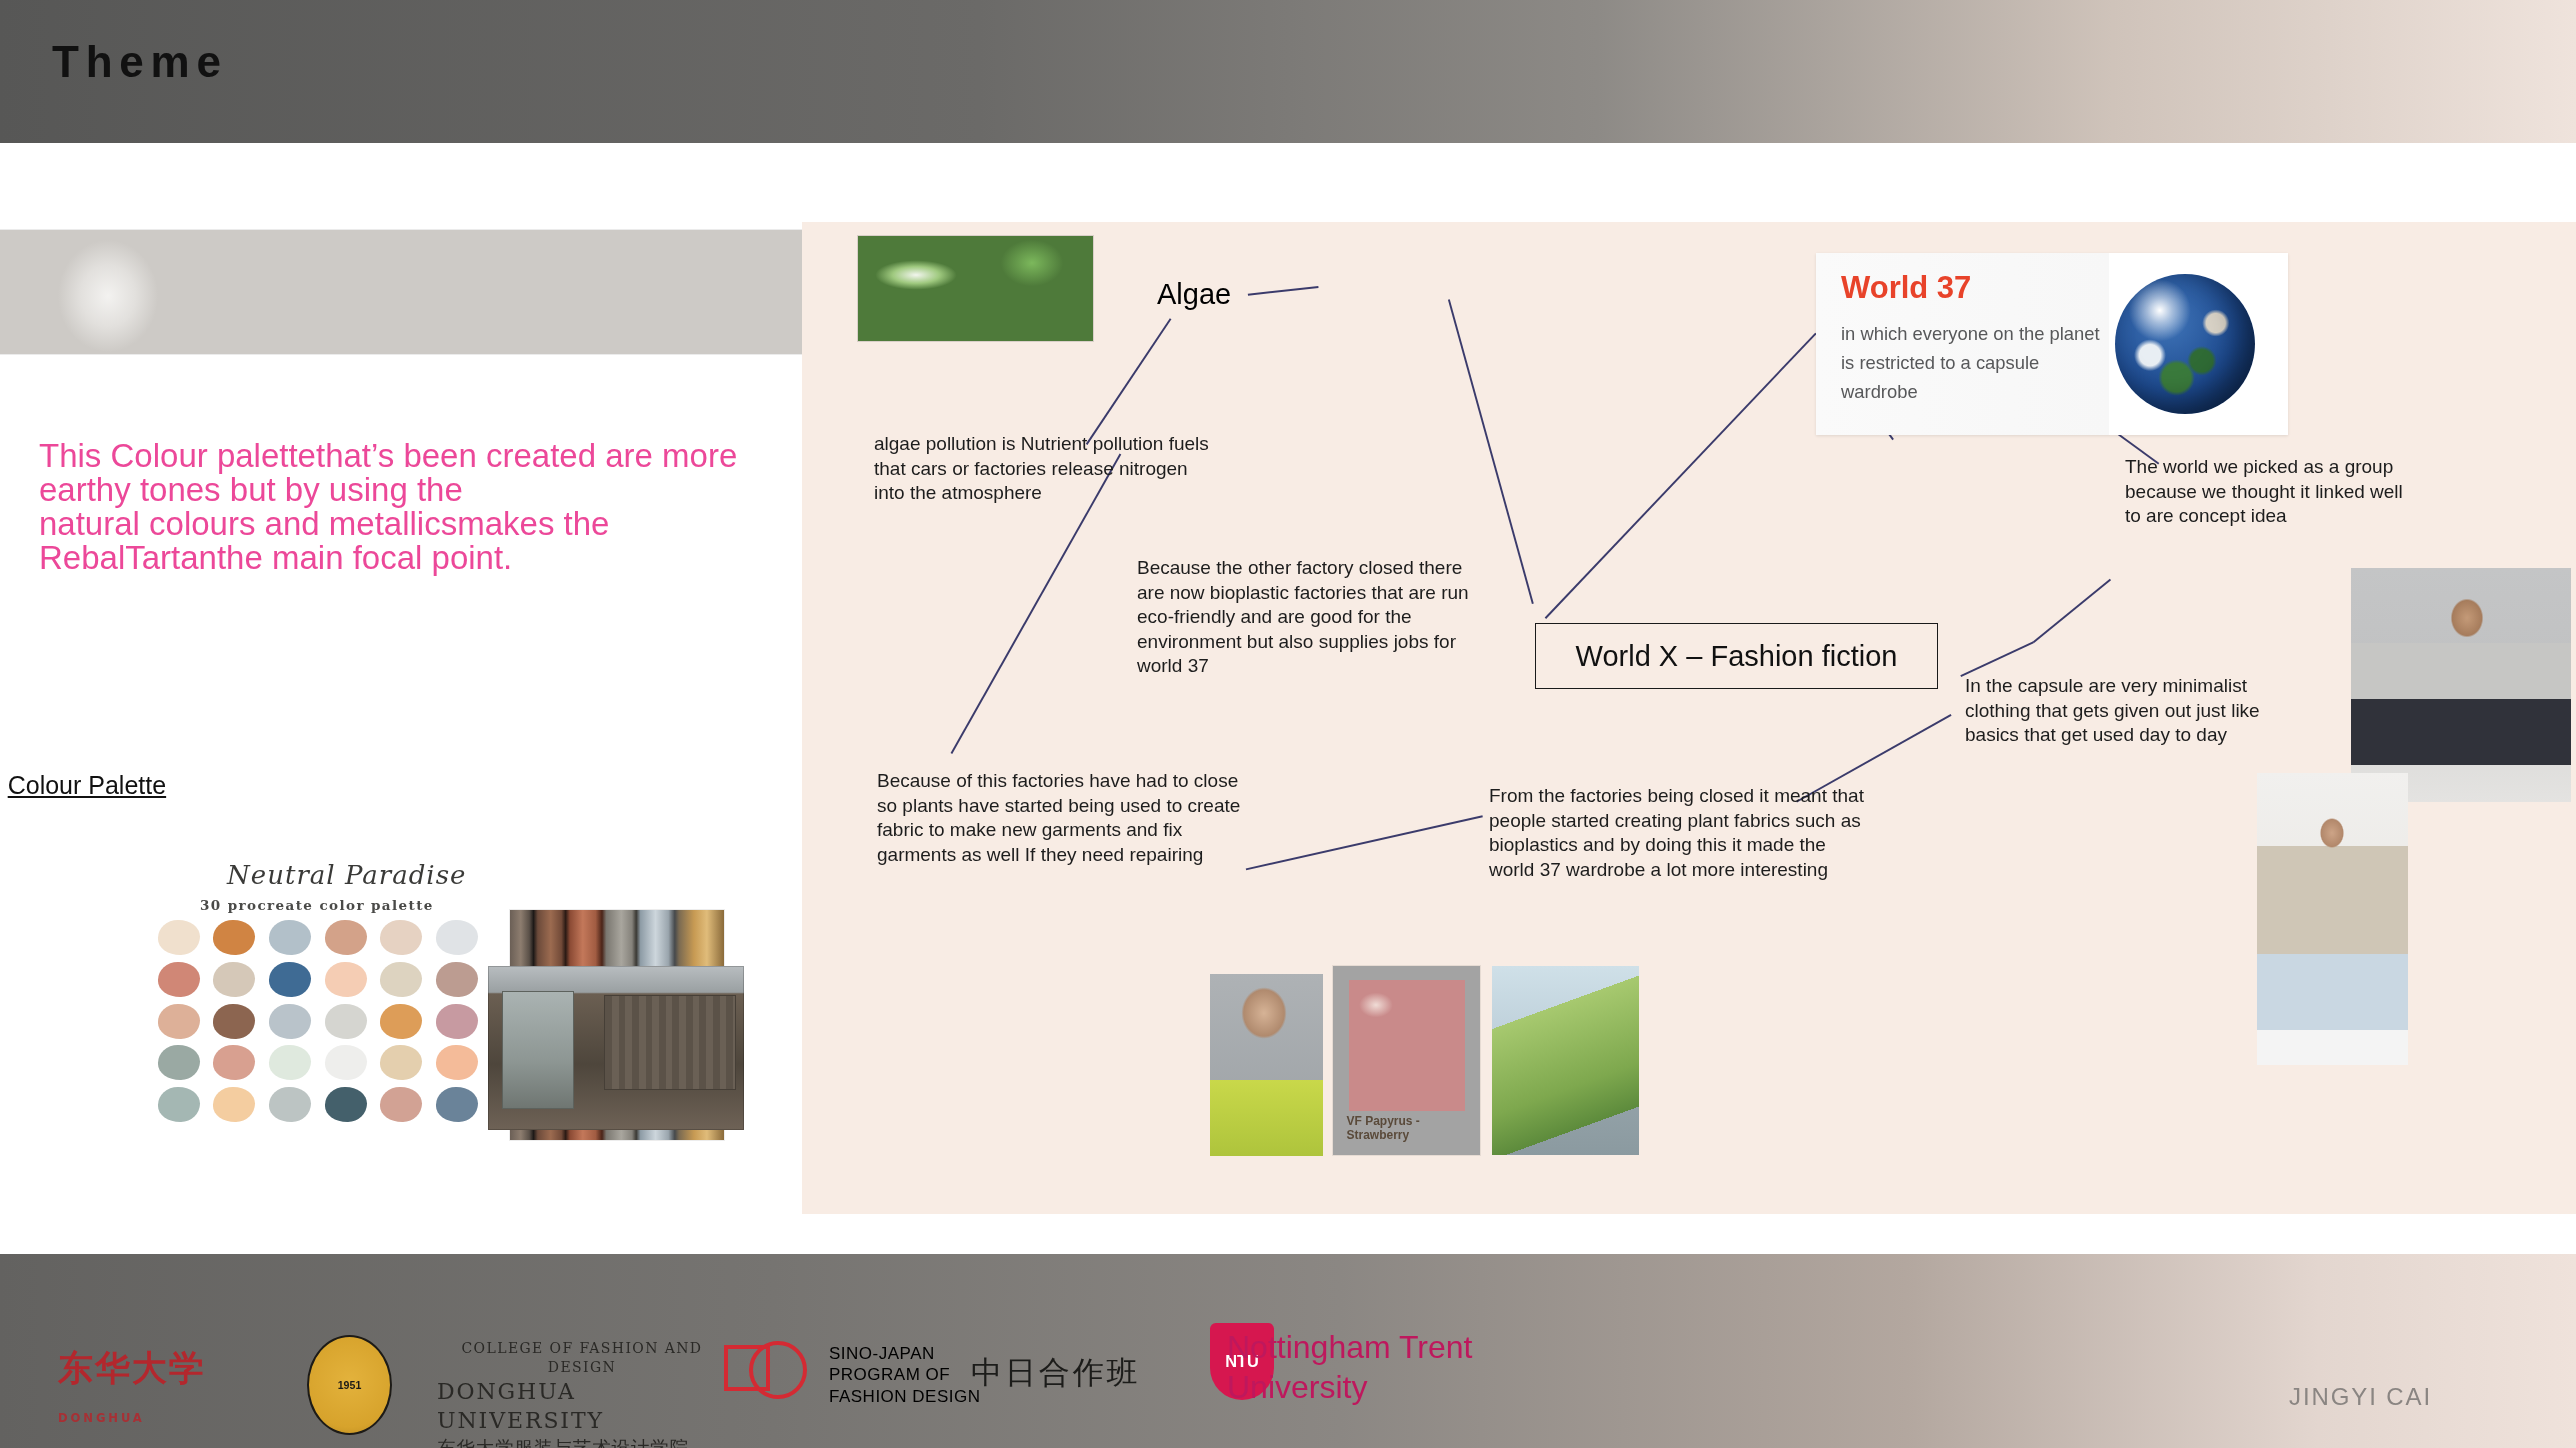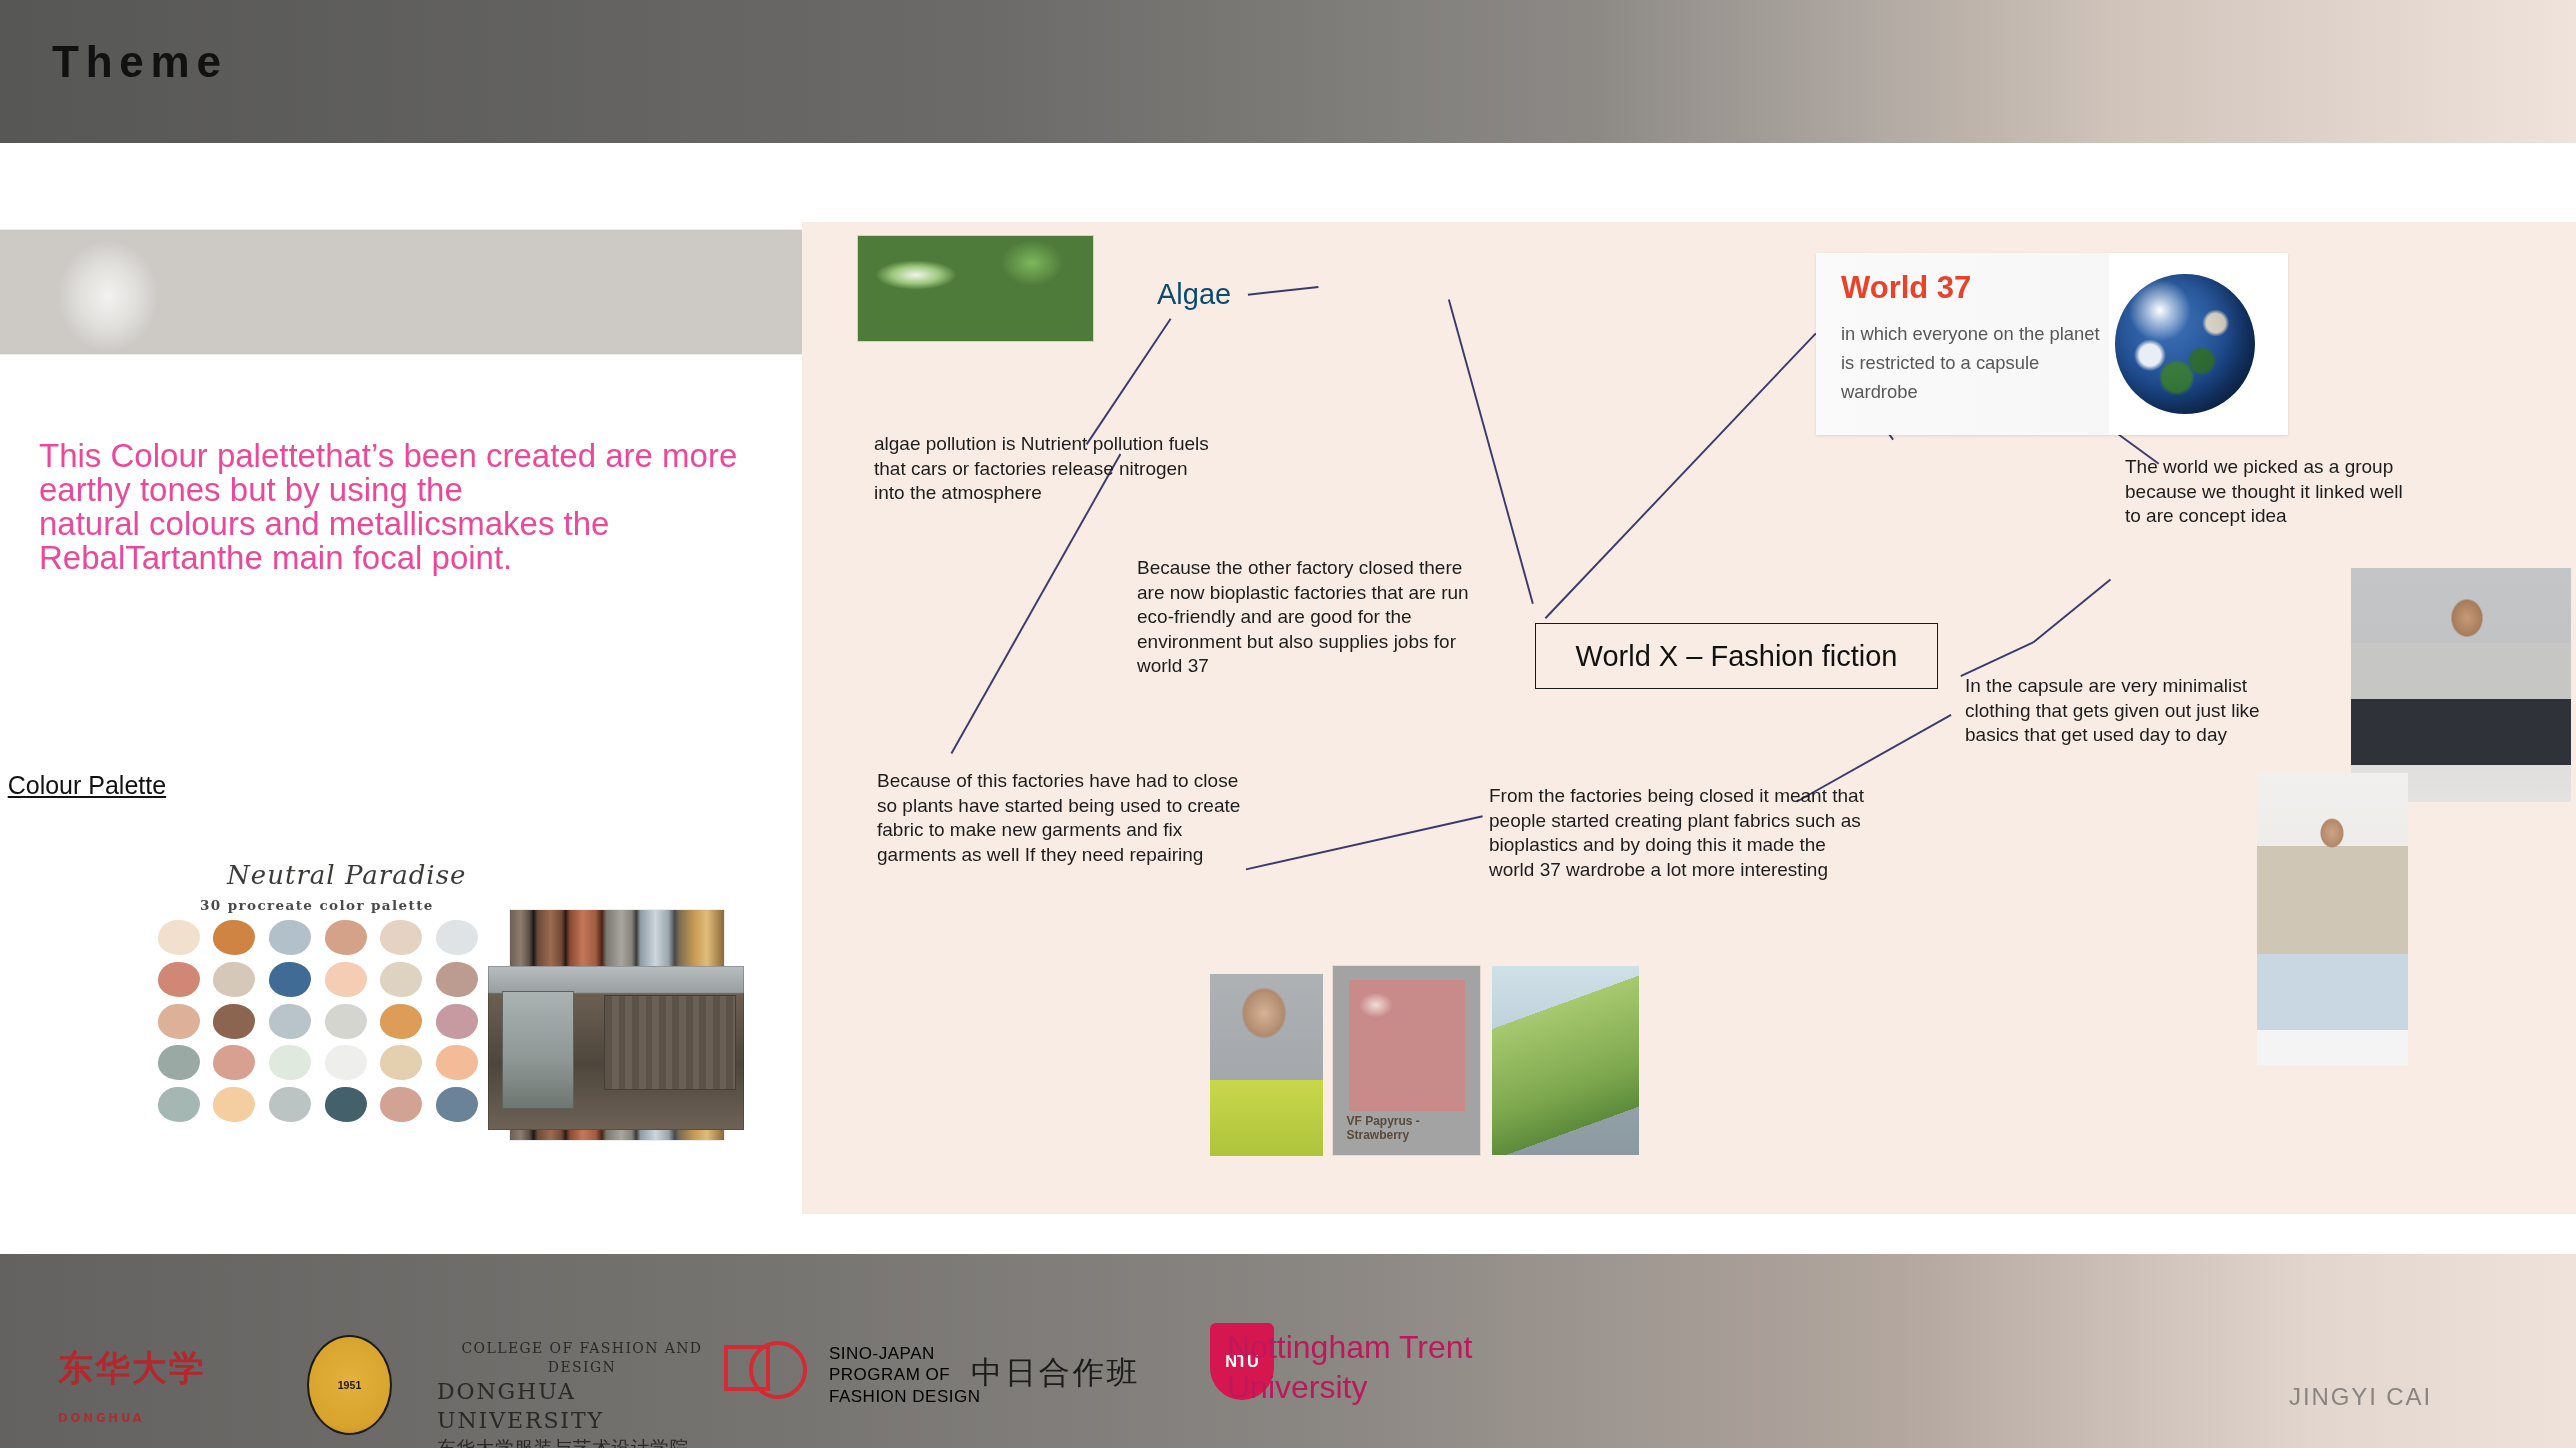--- a/index.html
+++ b/index.html
@@ -84,21 +84,21 @@
     position: absolute; left: 802px; top: 222px; width: 1774px; height: 992px;
     background: #f8ece4;
   }
 
   .node-box {
     position: absolute; border: 1.9px solid #1a1a1a; background: #f8ece4;
     display: flex; align-items: center; justify-content: center;
     font-size: 29px; color: #111;
   }
 
-  .label-plain { position: absolute; font-size: 29px; color: #0c4a6e; }
+  .label-plain { position: absolute; font-size: 29px; color: #000000; }
 
   .note {
     position: absolute; font-size: 19px; line-height: 24.6px; color: #1d1d1d;
   }
 
   .photo { position: absolute; background-size: cover; }
 
   
   .algae-photo {
     left: 858px; top: 236px; width: 235px; height: 105px;

